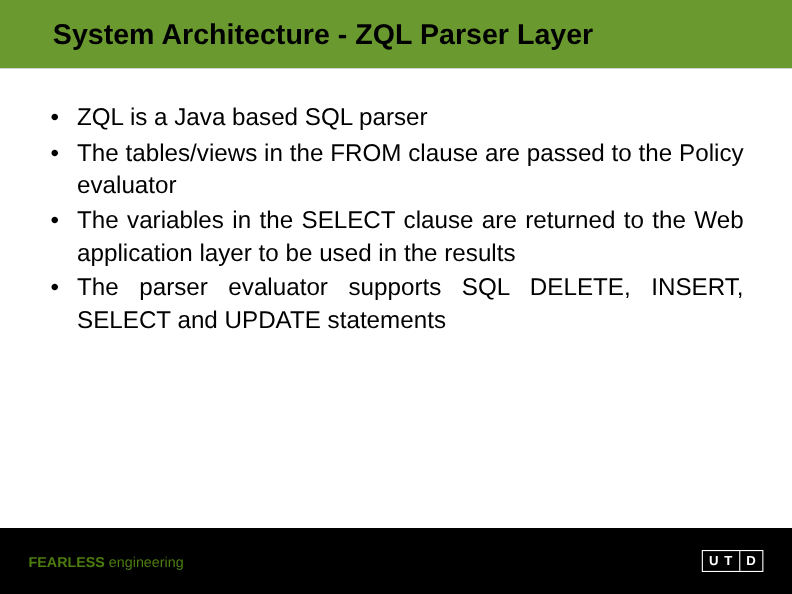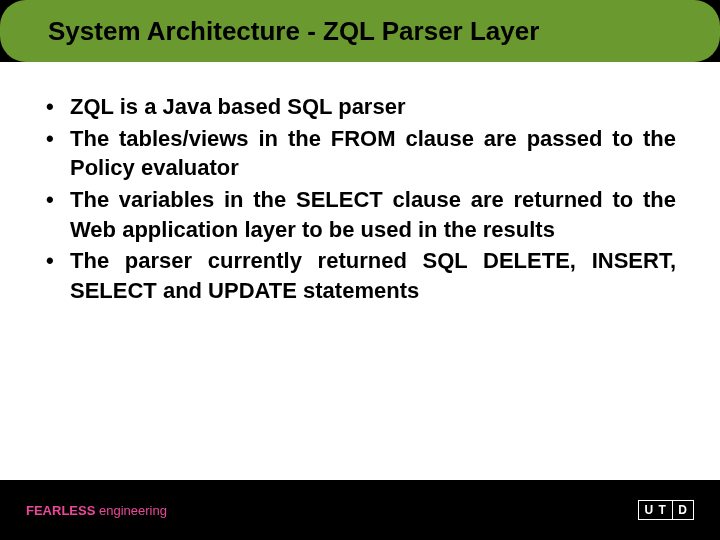--- a/index.html
+++ b/index.html
@@ -10,35 +10,33 @@
     background: #000;
     overflow: hidden;
     position: relative;
   }
   .title-bar {
     background: #6a9a2f;
     height: 62px;
     display: flex;
     align-items: center;
     padding-left: 48px;
-    border-radius: 26px;
   }
   .title-bar h1 {
     color: #000;
     font-size: 26px;
     font-weight: bold;
   }
   .content {
     background: #fff;
     height: 418px;
     padding: 30px 44px 10px 44px;
   }
   ul {
     list-style: none;
-    font-weight: bold;
   }
   li {
     position: relative;
     padding-left: 26px;
     font-size: 22px;
     line-height: 1.35;
     color: #000;
     margin-bottom: 2px;
     text-align: justify;
   }
@@ -52,21 +50,21 @@
   }
   .footer {
     background: #000;
     height: 60px;
     display: flex;
     align-items: center;
     justify-content: space-between;
     padding: 0 26px;
   }
   .footer-text {
-    color: #ec4899;
+    color: #4d7c0f;
     font-size: 13px;
   }
   .footer-text .bold { font-weight: bold; }
   .logo {
     display: flex;
     border: 1.5px solid #fff;
     height: 20px;
   }
   .logo-box {
     color: #fff;
@@ -89,21 +87,21 @@
 
 <div class="title-bar">
   <h1>System Architecture - ZQL Parser Layer</h1>
 </div>
 
 <div class="content">
   <ul>
     <li>ZQL is a Java based SQL parser</li>
     <li>The tables/views in the FROM clause are passed to the Policy evaluator</li>
     <li>The variables in the SELECT clause are returned to the Web application layer to be used in the results</li>
-    <li>The parser currently returned SQL DELETE, INSERT, SELECT and UPDATE statements</li>
+    <li>The parser evaluator supports SQL DELETE, INSERT, SELECT and UPDATE statements</li>
   </ul>
 </div>
 
 <div class="footer">
   <div class="footer-text">
     <span class="bold">FEARLESS</span><span> engineering</span>
   </div>
   <div class="logo">
     <div class="logo-box">U T</div>
     <div class="logo-sep"></div>

